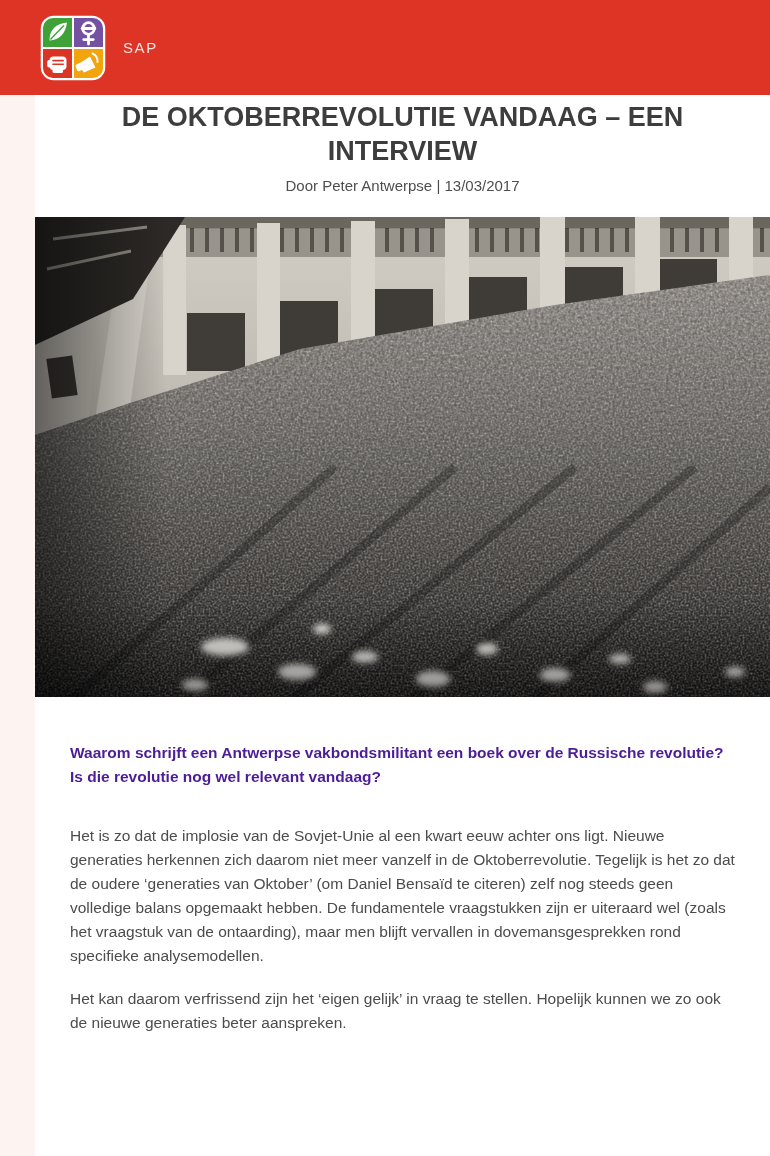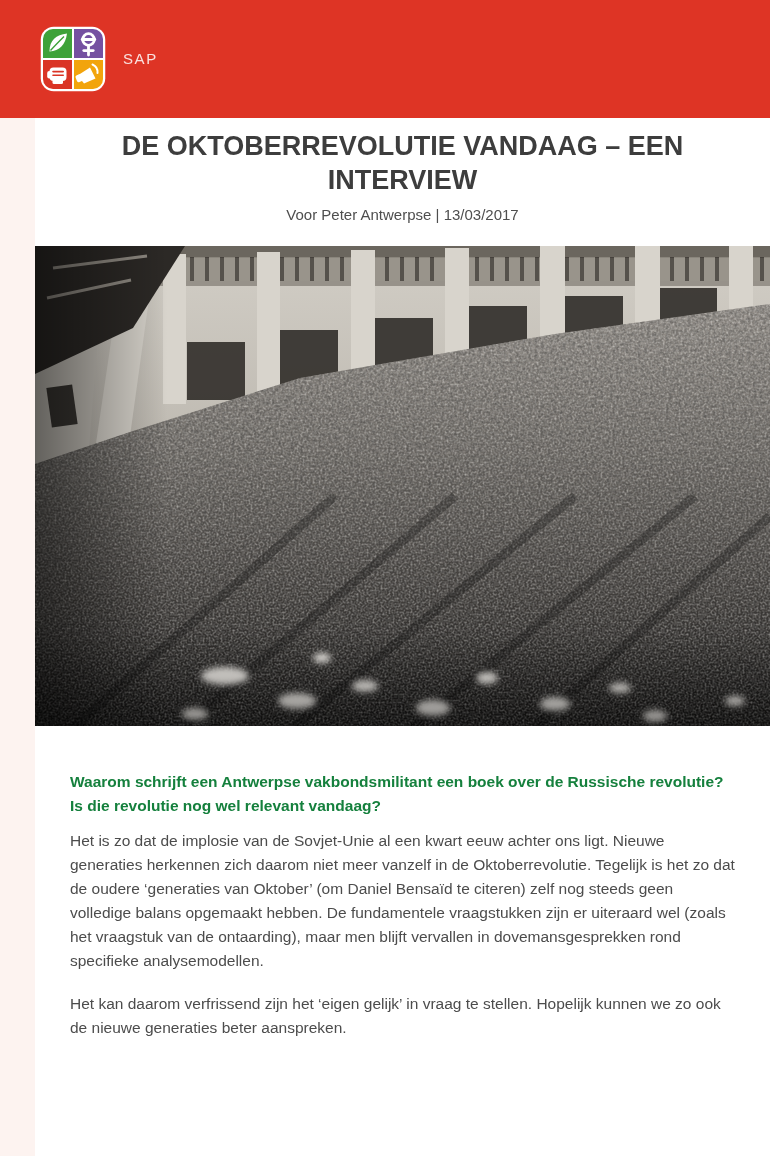--- a/index.html
+++ b/index.html
@@ -3,59 +3,59 @@
 <meta charset="utf-8">
 <style>
   html, body { margin: 0; padding: 0; }
   body {
     width: 770px; height: 1156px; overflow: hidden;
     background: #fdf3f0;
     font-family: "Liberation Sans", "DejaVu Sans", sans-serif;
   }
   
   .site-header {
-    height: 118px; background: #de3425;
+    height: 95px; background: #de3425;
     display: flex; align-items: center;
     padding-left: 40px; box-sizing: border-box;
   }
   .logo-link { display: flex; align-items: center; gap: 17px; text-decoration: none; cursor: pointer; }
   .logo-badge { display: block; }
   .site-name { display: flex; flex-direction: column; line-height: 1.2; }
   .site-name-top {
     color: rgba(255,255,255,0.85); font-size: 15px;
     font-weight: 400; letter-spacing: 1.6px;
   }
   .site-name-main {
     color: #ffffff; font-size: 21px;
     font-weight: 700; letter-spacing: 0.8px;
   }
   
   .content {
     margin-left: 35px; width: 735px; min-height: 1061px;
     background: #ffffff; box-sizing: border-box;
   }
   .article-title {
-    margin: 0; padding: 11px 52px 0;
+    margin: 0; padding: 5px 52px 0;
     font-size: 27px; line-height: 34px;
     font-weight: 700; color: #3d3d3d;
     text-align: center;
   }
   .byline {
     padding-top: 9px; text-align: center;
     font-size: 15px; color: #4e4e4e;
   }
   .byline span { display: inline; }
   figure.hero { margin: 23px 0 0; width: 735px; height: 480px; }
   figure.hero svg { display: block; }
   .article-body {
     padding: 44px 35px 24px 35px;
     font-size: 15.5px; line-height: 24px; color: #4c4c4c;
   }
   .article-body p { margin: 0 0 19px; }
-  .article-body p.question { font-weight: 700; color: #15803d; margin-bottom: 11px; }
+  .article-body p.question { font-weight: 700; color: #4c1d95; margin-bottom: 35px; }
 </style>
 </head>
 <body>
 
 <header class="site-header">
   <a class="logo-link">
     <svg class="logo-badge" width="66" height="66" viewBox="0 0 66 66" aria-hidden="true">
       <defs>
           <clipPath id="lc">
             <rect x="3" y="3" width="60" height="60" rx="10"></rect>
@@ -96,21 +96,21 @@
     <span class="site-name">
       <span class="site-name-top">SAP</span>
     </span>
   </a>
 </header>
 
 <main class="content">
   <h1 class="article-title">DE OKTOBERREVOLUTIE VANDAAG – EEN INTERVIEW</h1>
 
   <div class="byline">
-    <span>Voor</span>
+    <span>Door</span>
     <span>Peter Antwerpse</span>
     <span>|</span>
     <span>13/03/2017</span>
   </div>
 
   <figure class="hero" role="img" aria-label="Zwart-witfoto van een massavergadering: een grote menigte in een zuilenhal met balkon (Russische revolutie 1917)">
     <svg width="735" height="480" viewBox="0 0 735 480" preserveAspectRatio="none" aria-hidden="true">
       <defs>
         <linearGradient id="wallG" x1="0" y1="0" x2="0" y2="1">
           <stop offset="0" stop-color="#d2cec6"></stop>

